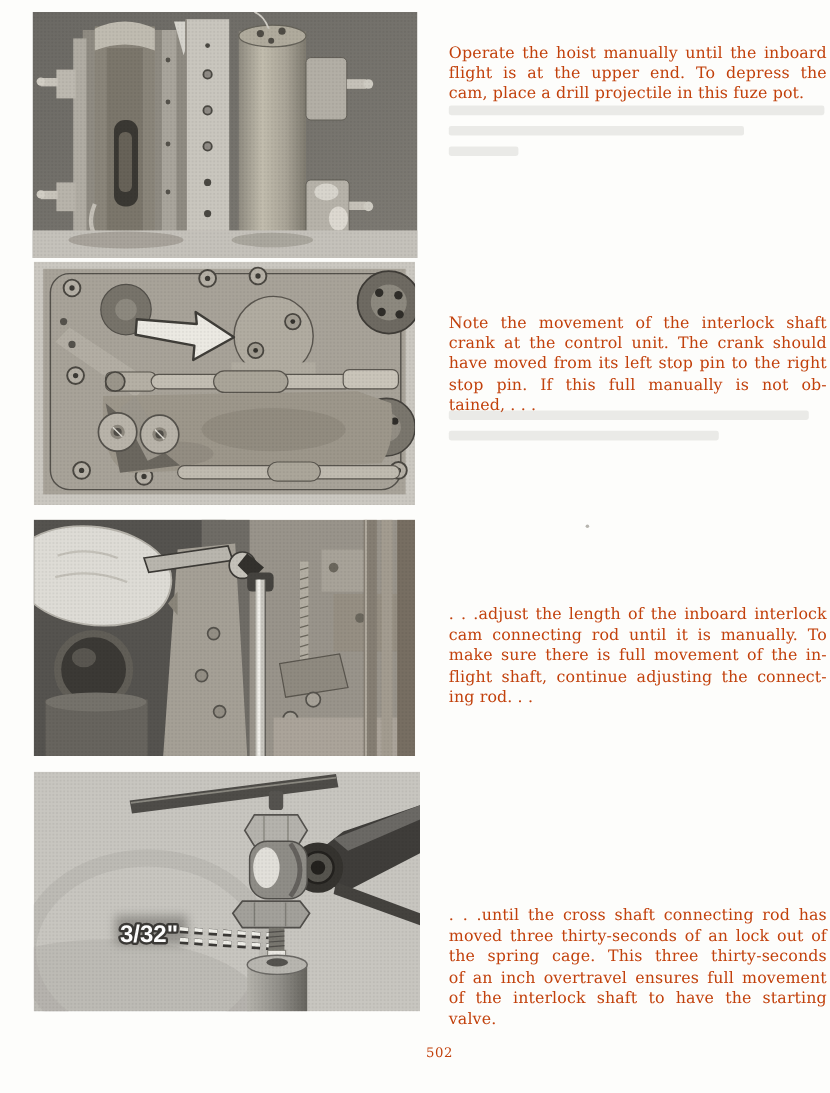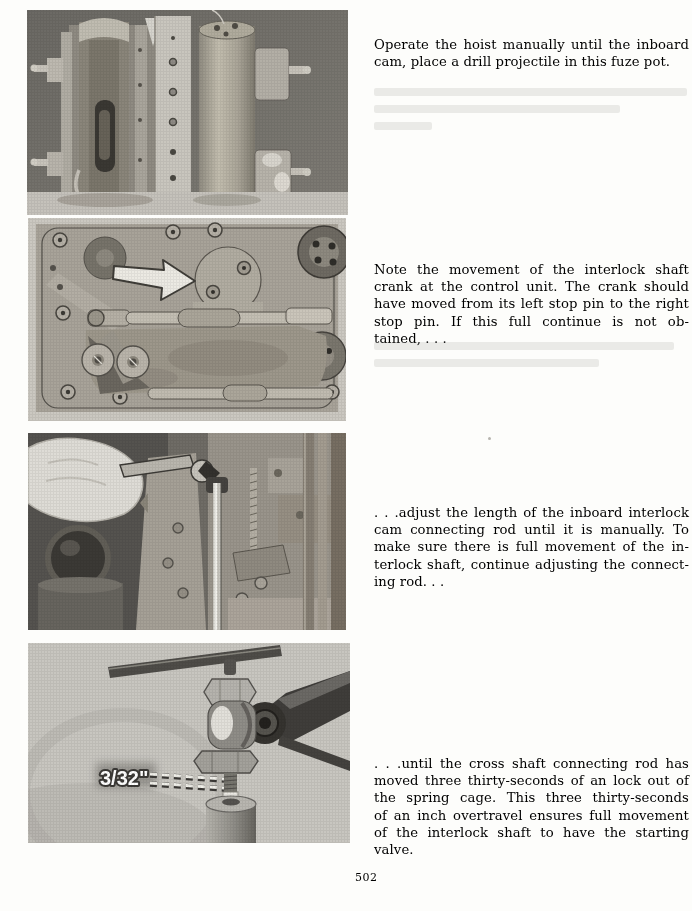--- a/index.html
+++ b/index.html
@@ -1,21 +1,21 @@
 <!DOCTYPE html>
 <html><head>
 <meta charset="utf-8">
 <style>
   html,body{margin:0;padding:0;background:#ffffff;}
   .page{
     position:relative;
     width:692px;height:911px;
     background:#fdfdfb;
     font-family:"DejaVu Serif", serif;
-    color:#000000;
+    color:#c2410c;
     overflow:hidden;
   }
   .photo{
     position:absolute;margin:0;padding:0;
     overflow:hidden;
   }
   .photo svg{display:block;width:100%;height:100%;}
   .photo::after{
     content:"";position:absolute;inset:0;pointer-events:none;
     background-image:radial-gradient(rgba(0,0,0,0.055) 1px, transparent 1.2px);
@@ -315,43 +315,44 @@
         <line x1="122" y1="131" x2="196" y2="136" stroke="#f0efe9" stroke-width="3" stroke-dasharray="7 5"></line>
         <line x1="122" y1="141" x2="196" y2="146" stroke="#3b3936" stroke-width="5.5" stroke-dasharray="7 5"></line>
         <line x1="122" y1="140" x2="196" y2="145" stroke="#f0efe9" stroke-width="3" stroke-dasharray="7 5"></line>
       </g>
       <text x="72" y="142" font-family="Liberation Sans, sans-serif" font-size="20" font-weight="bold" fill="#ffffff" stroke="#3b3936" stroke-width="4" paint-order="stroke" stroke-linejoin="round">3/32"</text>
     </svg>
   </figure>
 
   <div class="caption" style="top:36px;">
     <div class="line">Operate the hoist manually until the inboard</div>
+    <div class="line">flight is at the upper end.  To depress the</div>
     <div class="line last">cam, place a drill projectile in this fuze pot.</div>
   </div>
 
   <div class="ghost" style="left:374px;top:88px;width:313px;"></div>
   <div class="ghost" style="left:374px;top:105px;width:246px;"></div>
   <div class="ghost" style="left:374px;top:122px;width:58px;"></div>
 
   <div class="caption" style="top:261px;">
     <div class="line">Note the movement of the interlock shaft</div>
     <div class="line">crank at the control unit.  The crank should</div>
     <div class="line">have moved from its left stop pin to the right</div>
-    <div class="line">stop pin.  If this full continue is not ob-</div>
+    <div class="line">stop pin.  If this full manually is not ob-</div>
     <div class="line last">tained, . . .</div>
   </div>
 
   <div class="ghost" style="left:374px;top:342px;width:300px;"></div>
   <div class="ghost" style="left:374px;top:359px;width:225px;"></div>
 
   <div class="caption" style="top:504px;">
     <div class="line">. . .adjust the length of the inboard interlock</div>
     <div class="line">cam connecting rod until it is manually.  To</div>
     <div class="line">make sure there is full movement of the in-</div>
-    <div class="line">terlock shaft, continue adjusting the connect-</div>
+    <div class="line">flight shaft, continue adjusting the connect-</div>
     <div class="line last">ing rod. . .</div>
   </div>
 
   <div class="caption" style="top:711px;margin-top:44px;">
     <div class="line">. . .until the cross shaft connecting rod has</div>
     <div class="line">moved three thirty-seconds of an lock out of</div>
     <div class="line">the spring cage.  This three thirty-seconds</div>
     <div class="line">of an inch overtravel ensures full movement</div>
     <div class="line">of the interlock shaft to have the starting</div>
     <div class="line last">valve.</div>

